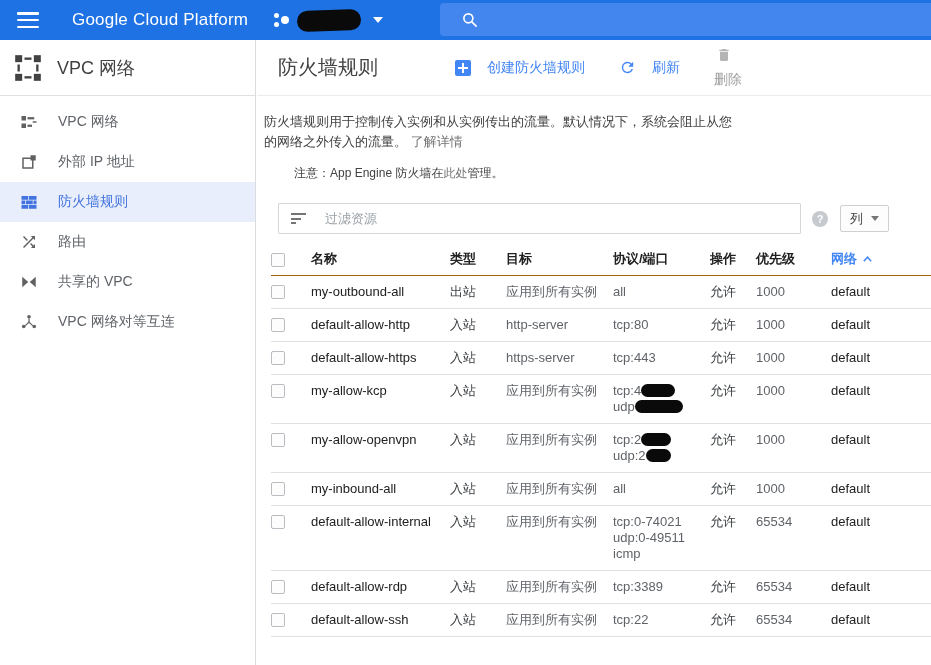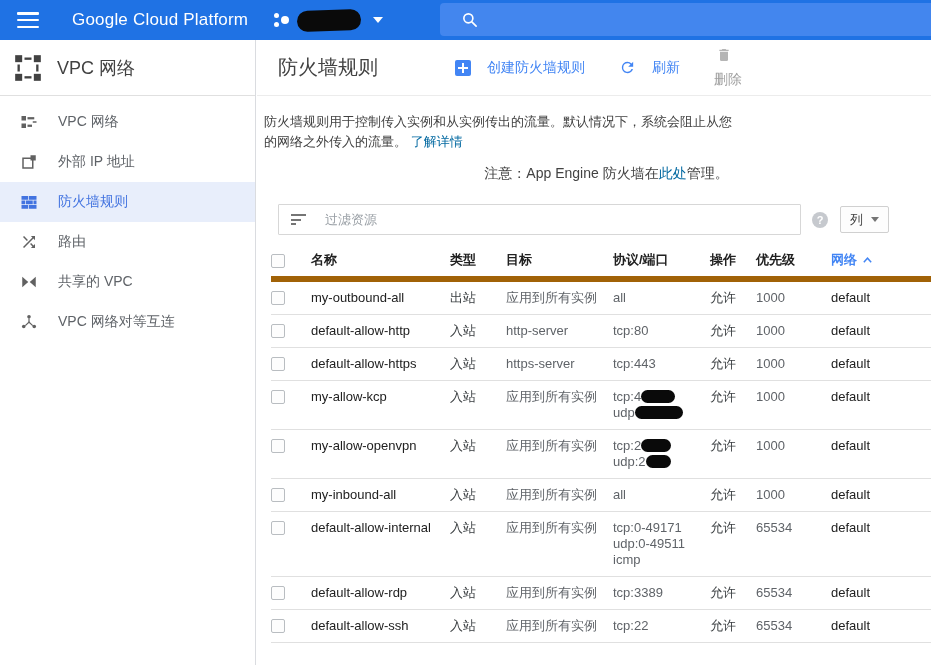--- a/index.html
+++ b/index.html
@@ -55,22 +55,22 @@
   .action-btn .a-icon { width:17px; height:17px; margin-right:8px; display:flex;
     align-items:center; justify-content:center; }
   .action-btn.disabled { color:#9e9e9e; cursor:default;flex-direction:column; }
   .add-box { width:16px; height:16px; background:#4285f4; border-radius:2px;
     position:relative; }
   .add-box::before, .add-box::after { content:""; position:absolute; background:#fff; }
   .add-box::before { left:7px; top:3px; width:2px; height:10px; }
   .add-box::after  { left:3px; top:7px; width:10px; height:2px; }
 
   .desc { margin:16px 0 0 7px; font-size:13px; line-height:20px; color:#424242; }
-  .note { margin:13px 0 0 25px; font-size:14px; color:#424242;text-align:center; }
-  a.link { color:#0369a1; text-decoration:none; cursor:pointer; }
+  .note { margin:13px 0 0 37px; font-size:12px; color:#424242; }
+  a.link { color:#737373; text-decoration:none; cursor:pointer; }
 
   .toolbar { margin:21px 21px 0 21px; display:flex; align-items:center; }
   .filter-box { width:523px; height:31px; border:1px solid #d7d7d7; border-radius:1px;
     display:flex; align-items:center; background:#fff; }
   .filter-icon { margin-left:12px; width:15px; height:11px; position:relative; flex:none; }
   .filter-icon i { position:absolute; left:0; height:2px; background:#757575; display:block; }
   .filter-icon i:nth-child(1){ top:0; width:15px; }
   .filter-icon i:nth-child(2){ top:4.5px; width:10px; }
   .filter-icon i:nth-child(3){ top:9px; width:5px; }
   .filter-box input { border:none; outline:none; flex:1; margin-left:19px;
@@ -85,21 +85,21 @@
   .caret-down-gray { width:0; height:0; margin-left:8px;
     border-left:4px solid transparent; border-right:4px solid transparent;
     border-top:5px solid #757575; }
 
   
   table { border-collapse:collapse; table-layout:fixed; width:660px; margin:9px 0 0 14px; }
   col.c-check{width:40px} col.c-name{width:139px} col.c-type{width:56px}
   col.c-target{width:107px} col.c-proto{width:97px} col.c-action{width:46px}
   col.c-priority{width:75px} col.c-network{width:auto}
   th { text-align:left; font-size:13px; font-weight:bold; color:#212121;
-    padding:7px 4px 7px 0; border-bottom:6px solid #a16207; }
+    padding:7px 4px 7px 0; border-bottom:1px solid #a16207; }
   th.sorted { color:#4285f4; }
   th .sort-chev { display:inline-block; margin-left:5px; }
   td { font-size:13px; vertical-align:top; padding:8px 4px 8px 0; line-height:16px;
     border-bottom:1px solid #e0e0e0; }
   td.c-name { color:#212121; }
   td.c-type { color:#3c4043; }
   td.c-target, td.c-proto, td.c-priority { color:#5f6368; }
   td.c-action { color:#3c4043; }
   td.c-network { color:#212121; }
   .checkbox { width:14px; height:14px; border:1px solid #b9bdc1; border-radius:2px;
@@ -376,21 +376,21 @@
           <td class="c-network">default</td>
         </tr>
         <tr>
           <td>
             <div class="checkbox"></div>
           </td>
           <td class="c-name">default-allow-internal</td>
           <td class="c-type">入站</td>
           <td class="c-target">应用到所有实例</td>
           <td class="c-proto">
-            <div><span>tcp:0-49171</span></div>
+            <div><span>tcp:0-74021</span></div>
             <div><span>udp:0-49511</span></div>
             <div><span>icmp</span></div>
           </td>
           <td class="c-action">允许</td>
           <td class="c-priority">65534</td>
           <td class="c-network">default</td>
         </tr>
         <tr>
           <td>
             <div class="checkbox"></div>

